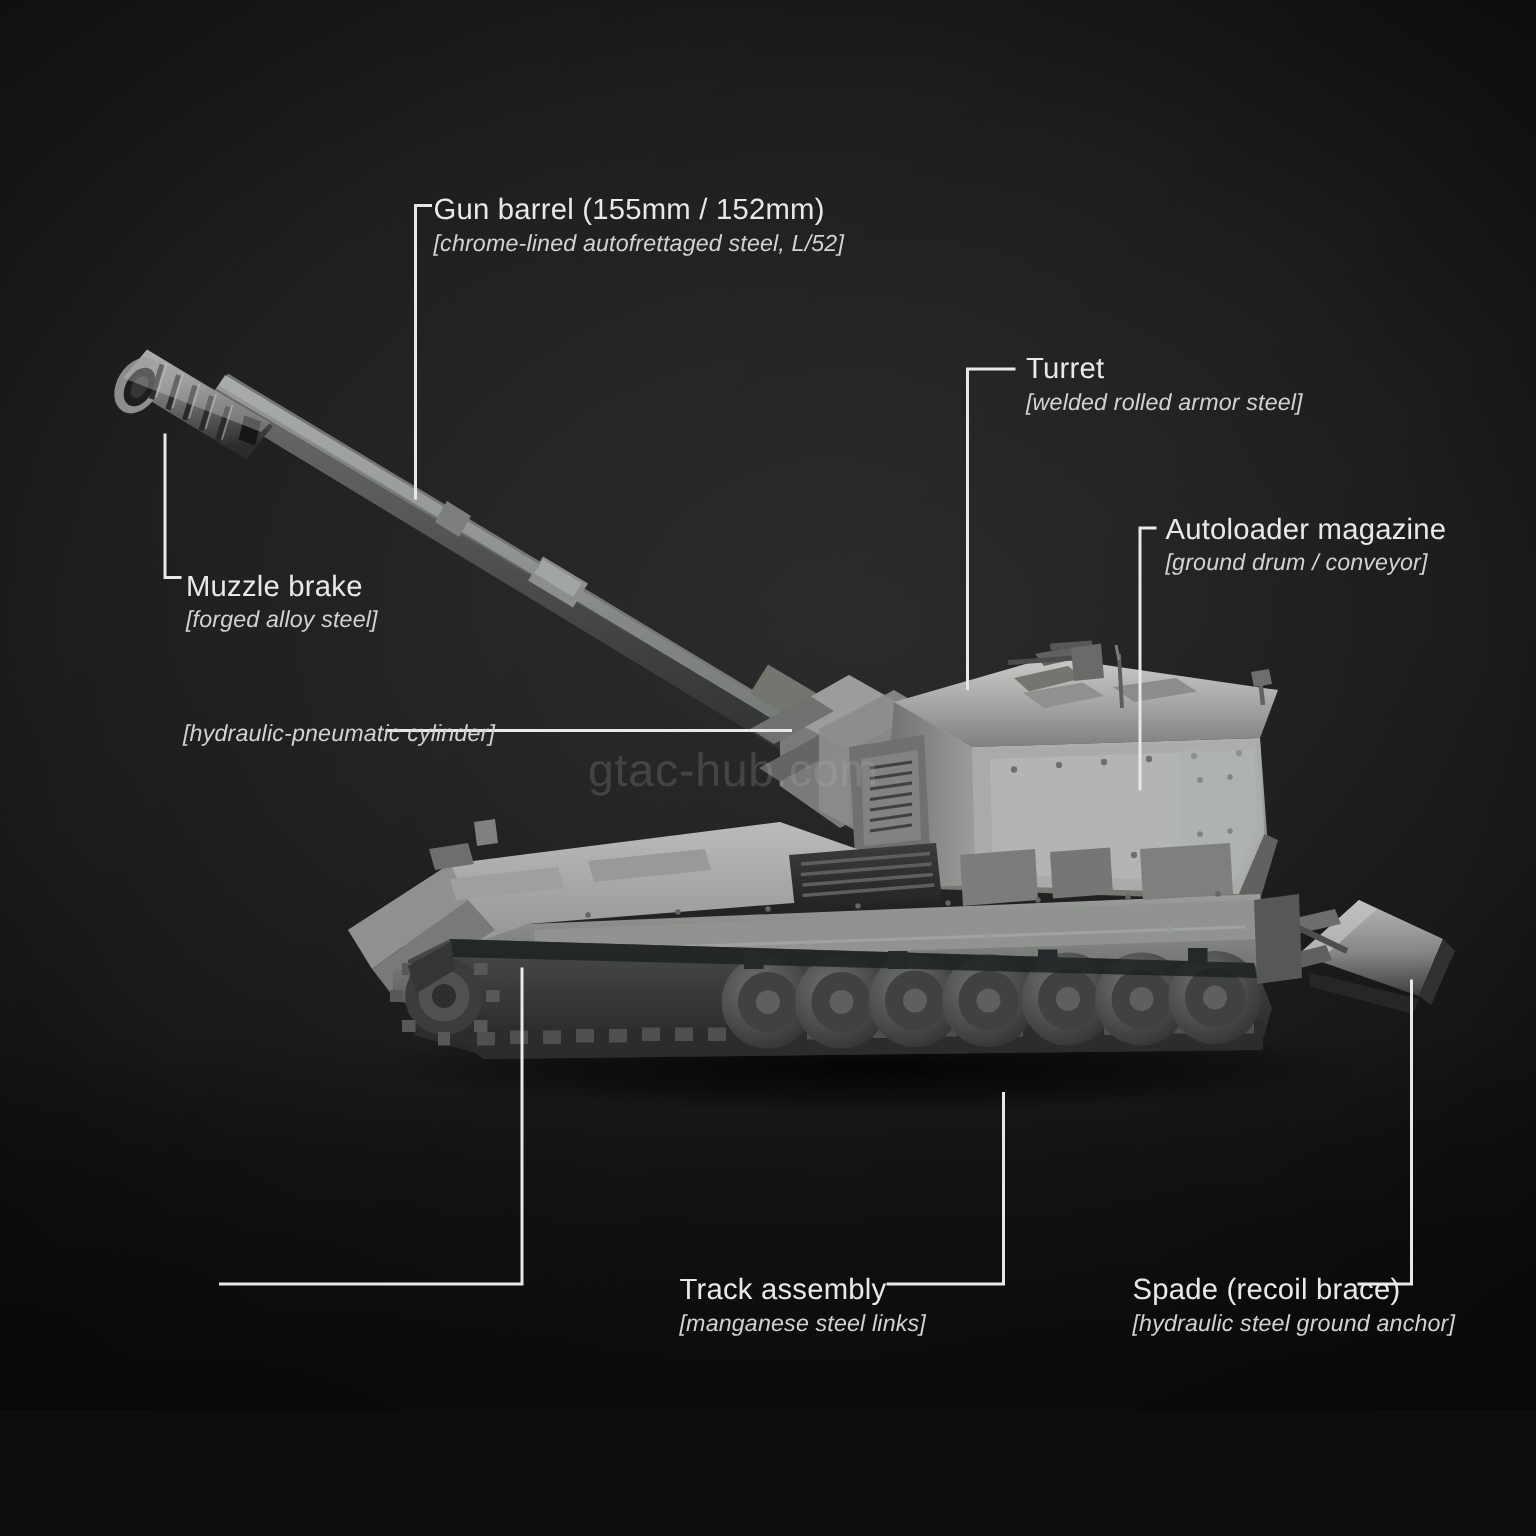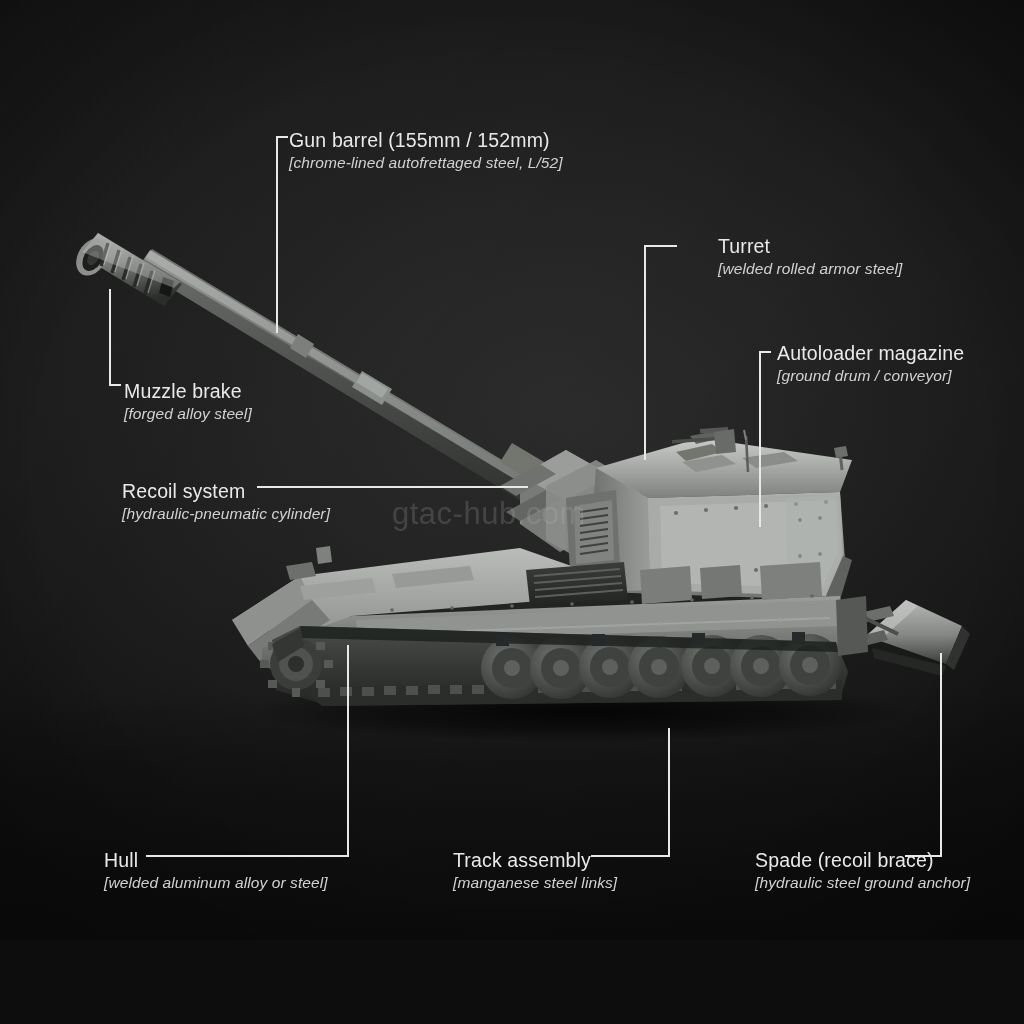--- a/index.html
+++ b/index.html
@@ -472,44 +472,39 @@
 
       <polyline points="906,856 941,856 941,654"></polyline>
     </g>
   </svg>
 
   <div class="callout" style="left:289px; top:128px;">
     <span class="title">Gun barrel (155mm / 152mm)</span>
     <span class="sub">[chrome-lined autofrettaged steel, L/52]</span>
   </div>
 
-  <div class="callout" style="left:684px; top:234px;margin-left:34px;">
+  <div class="callout" style="left:684px; top:234px;">
     <span class="title">Turret</span>
     <span class="sub">[welded rolled armor steel]</span>
   </div>
 
   <div class="callout" style="left:777px; top:341px;">
     <span class="title">Autoloader magazine</span>
     <span class="sub">[ground drum / conveyor]</span>
   </div>
 
   <div class="callout" style="left:124px; top:379px;">
     <span class="title">Muzzle brake</span>
     <span class="sub">[forged alloy steel]</span>
   </div>
 
   <div class="callout" style="left:122px; top:479px;">
-    <span class="title">Recoil system</span>
     <span class="sub">[hydraulic-pneumatic cylinder]</span>
   </div>
 
-  <div class="callout" style="left:104px; top:848px;">
-    <span class="title">Hull</span>
-    <span class="sub">[welded aluminum alloy or steel]</span>
-  </div>
 
   <div class="callout" style="left:453px; top:848px;">
     <span class="title">Track assembly</span>
     <span class="sub">[manganese steel links]</span>
   </div>
 
   <div class="callout" style="left:755px; top:848px;">
     <span class="title">Spade (recoil brace)</span>
     <span class="sub">[hydraulic steel ground anchor]</span>
   </div>

